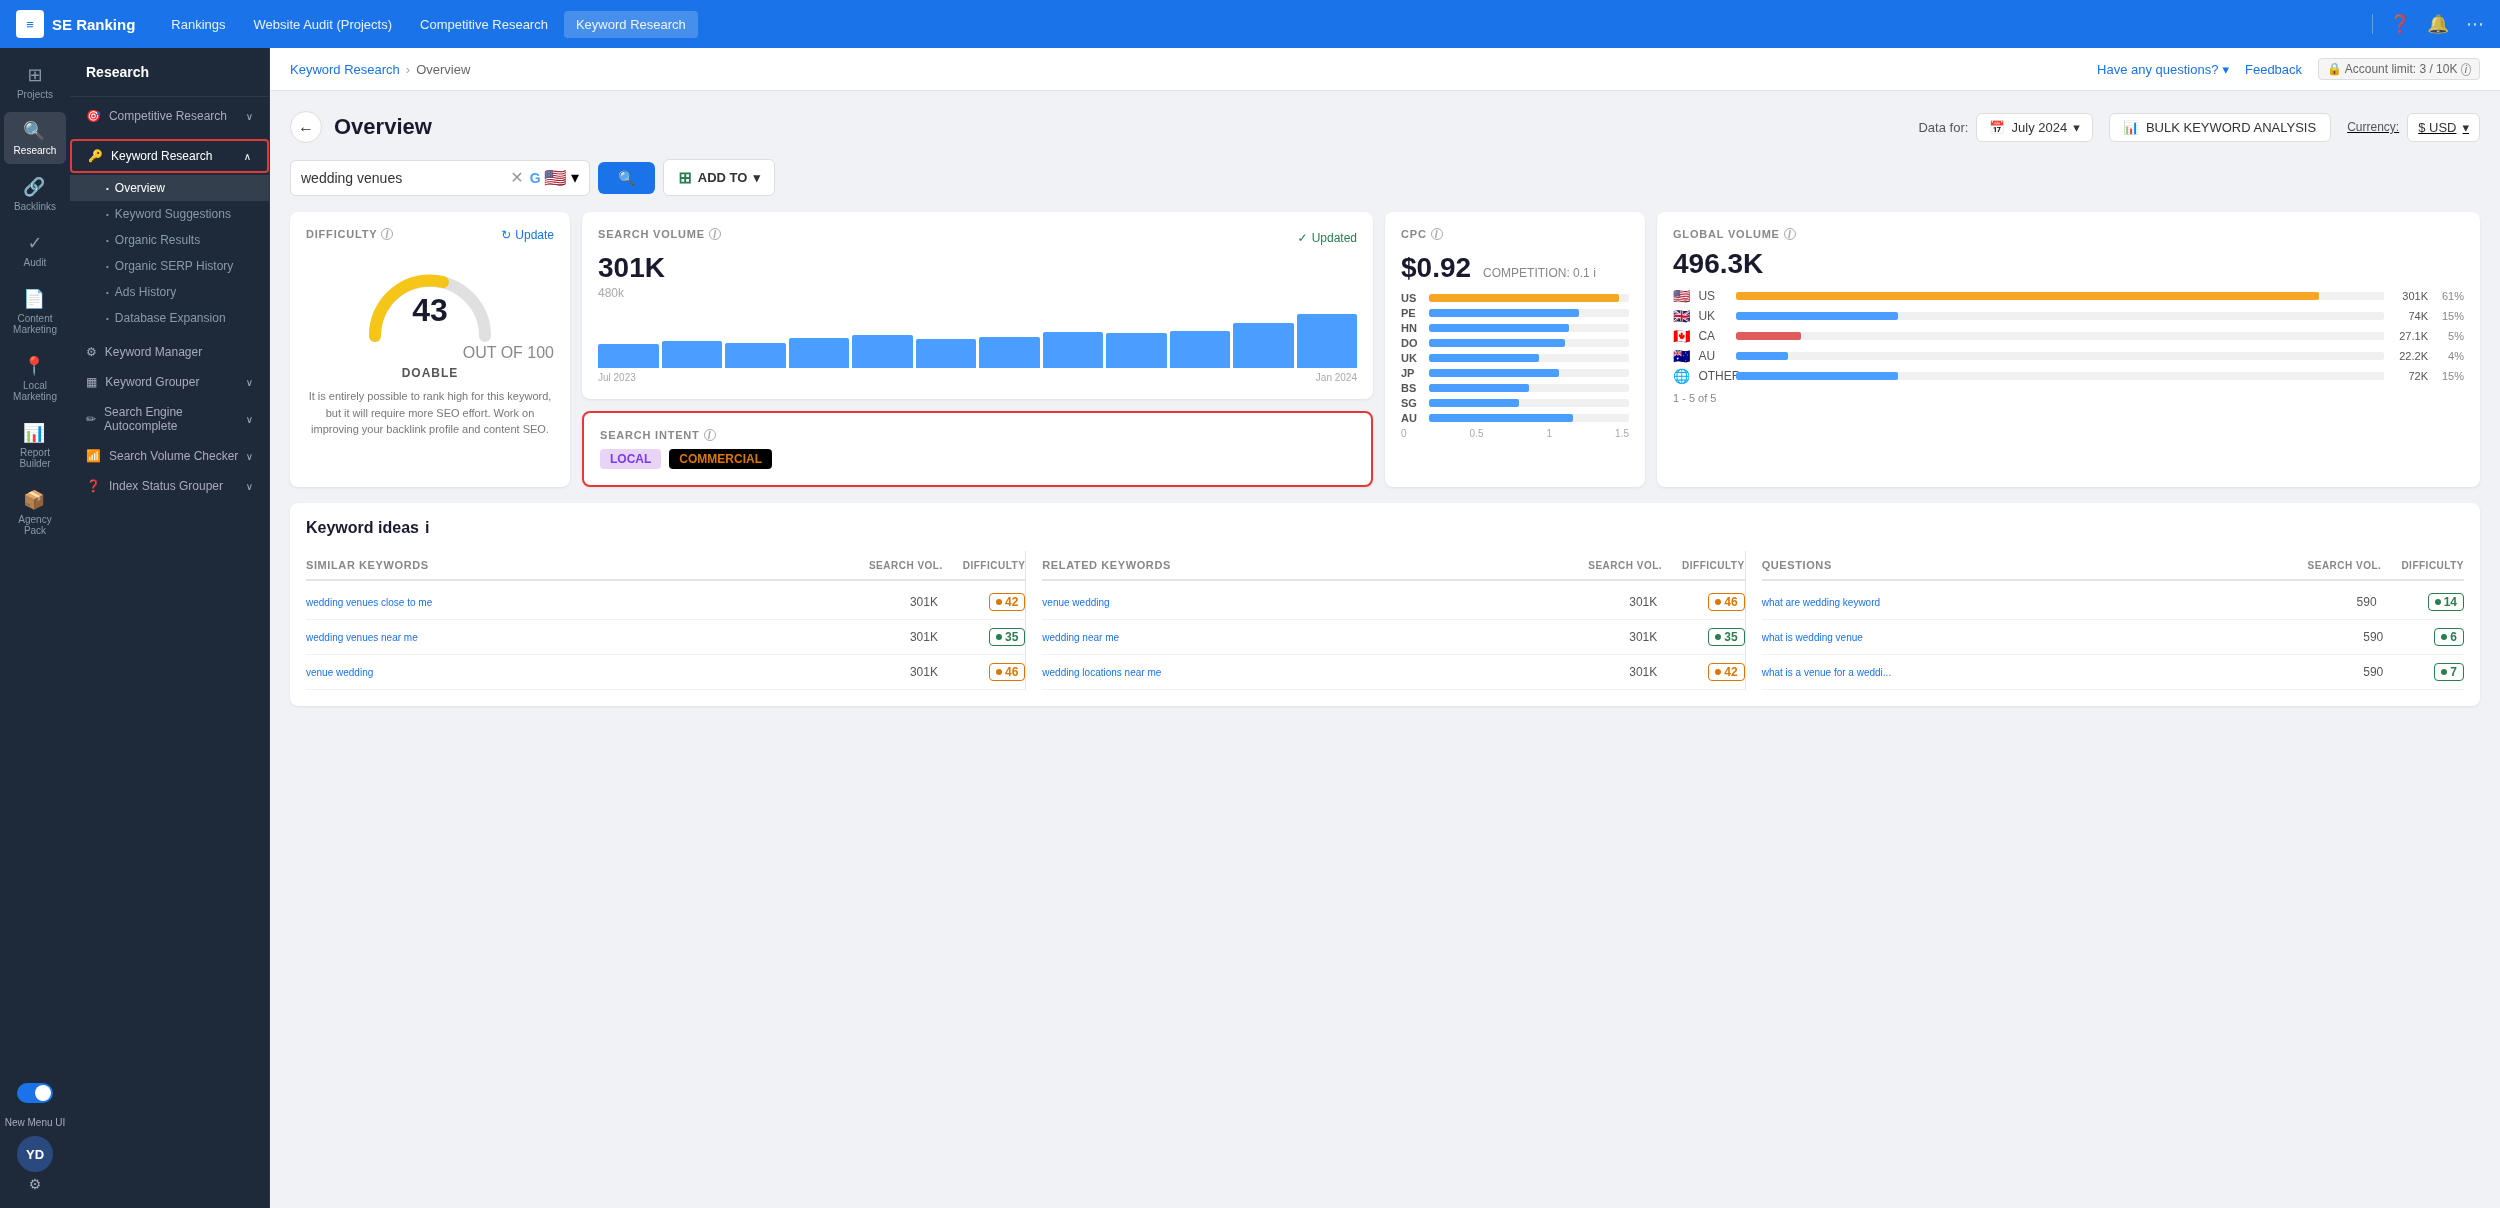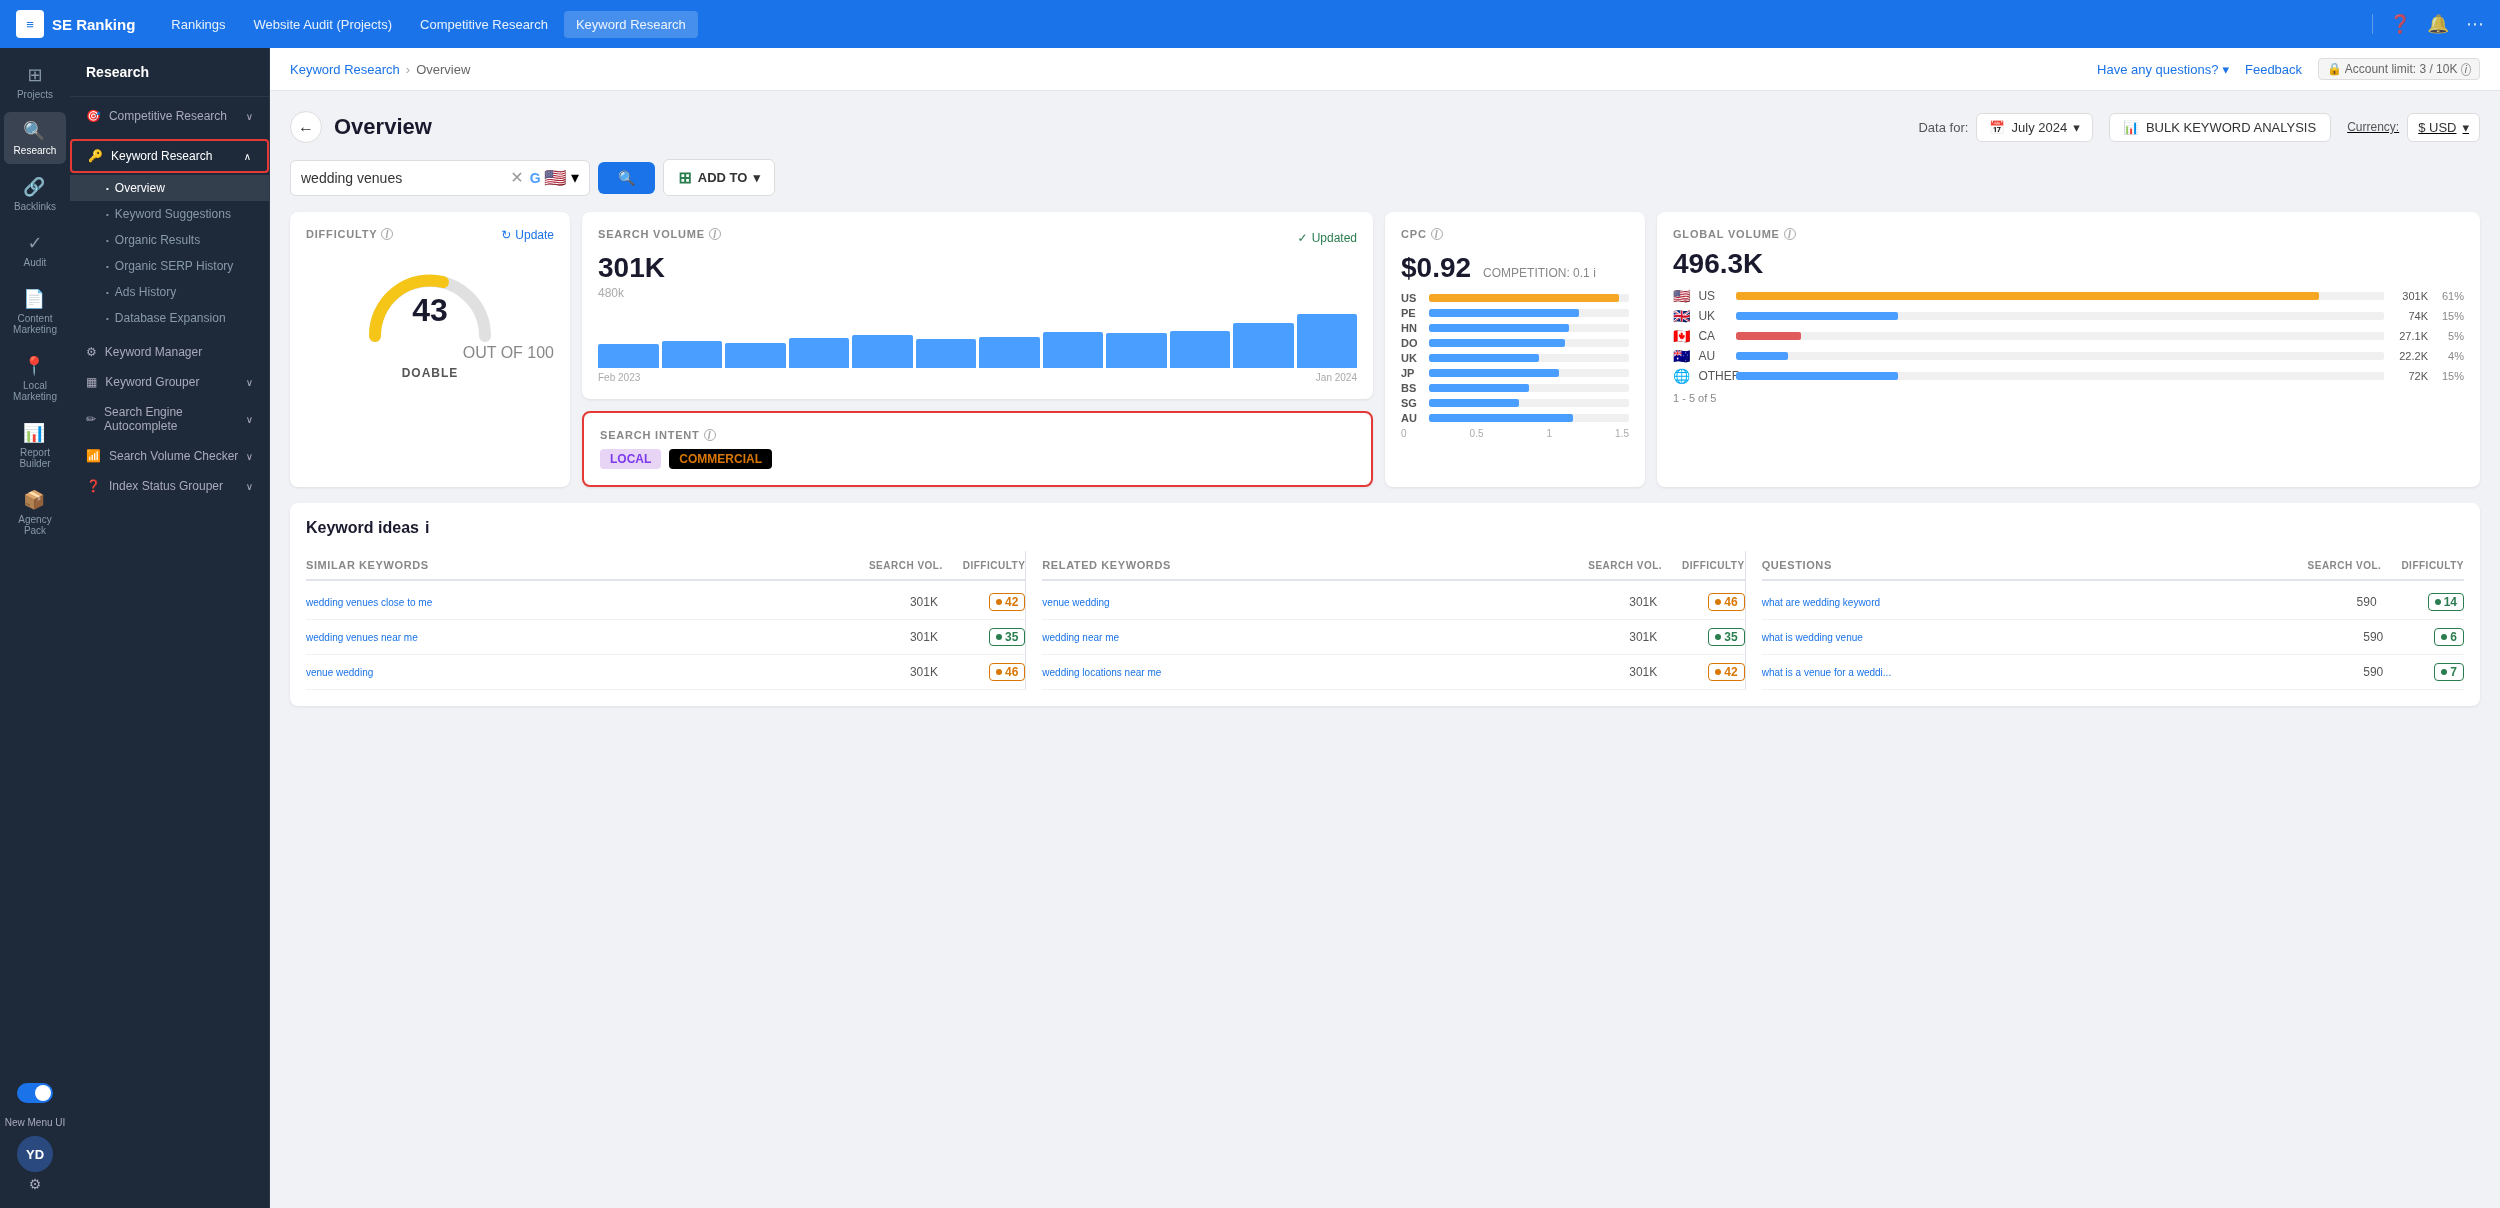--- a/index.html
+++ b/index.html
@@ -483,20 +483,21 @@
 
                 <path d="M 15 80 A 55 55 0 0 1 83 26" fill="none" stroke="#f5c518" stroke-width="12" stroke-linecap="round"></path>
               </svg>
               <div class="gauge-value">
                 <div class="gauge-number">43</div>
               </div>
             </div>
           </div>
           <div class="gauge-sub">OUT OF 100</div>
           <div class="difficulty-label">DOABLE</div>
+          <div class="difficulty-desc">It is entirely possible to rank high for this keyword, but it will require more SEO effort. Work on improving your backlink profile and content SEO.</div>
         </div>
 
         <div style="display:flex;flex-direction:column;gap:12px;flex:1;min-width:220px;">
 
           <div class="card sv-card">
             <div class="sv-card-top">
               <div class="card-label">
                 <span>SEARCH VOLUME</span>
                 <span class="info-i">i</span>
               </div>
@@ -515,21 +516,21 @@
               <div class="bar" style="height:55%"></div>
               <div class="bar" style="height:48%"></div>
               <div class="bar" style="height:52%"></div>
               <div class="bar" style="height:60%"></div>
               <div class="bar" style="height:58%"></div>
               <div class="bar" style="height:62%"></div>
               <div class="bar" style="height:75%"></div>
               <div class="bar" style="height:90%"></div>
             </div>
             <div class="bar-chart-labels">
-              <span>Feb 2023</span>
+              <span>Jul 2023</span>
               <span>Jan 2024</span>
             </div>
           </div>
 
           <div class="card si-card">
             <div class="card-label">
               <span>SEARCH INTENT</span>
               <span class="info-i">i</span>
             </div>
             <div class="intent-tags">

